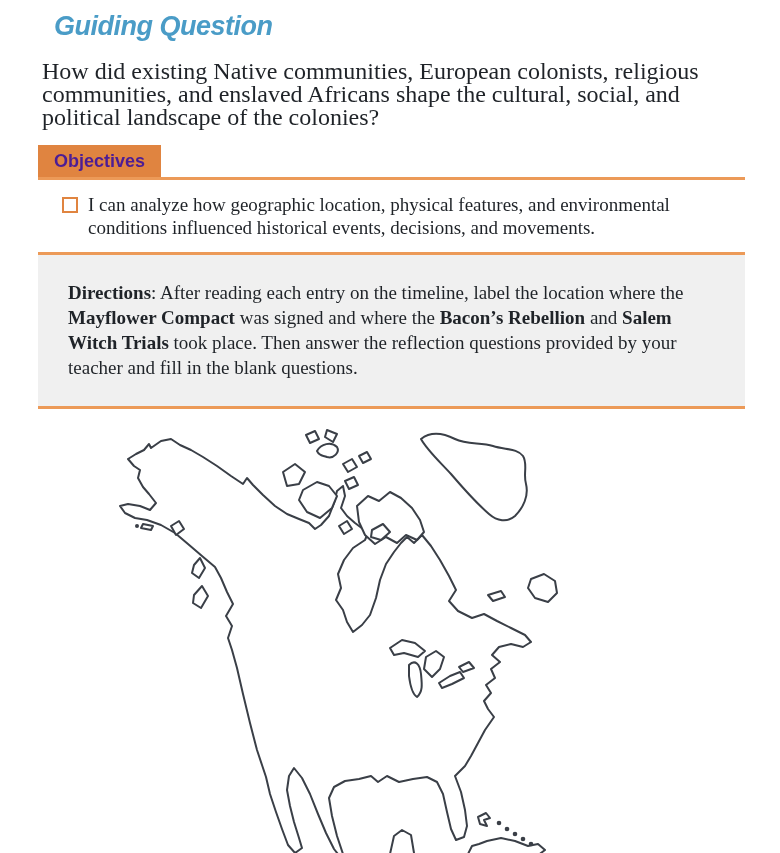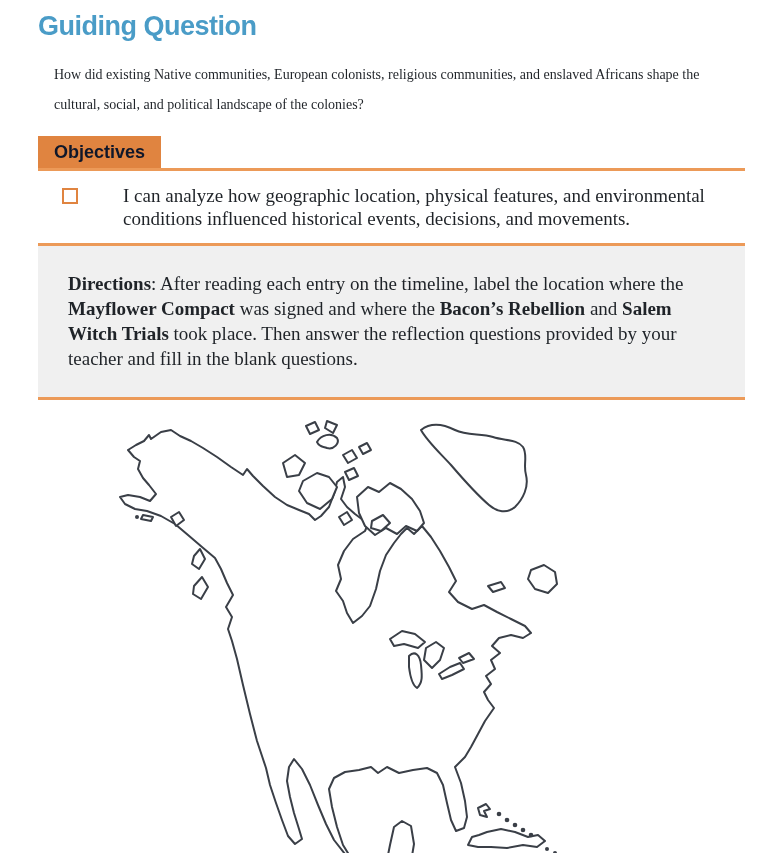--- a/index.html
+++ b/index.html
@@ -4,46 +4,45 @@
 <style>
   html,body{margin:0;padding:0;background:#ffffff;}
   body{
     width:780px;height:853px;overflow:hidden;
     font-family:"Liberation Serif", serif;
     color:#1f2328;
   }
   .page{padding:8px 35px 0 38px;}
   .page-title{
     font-family:"Liberation Sans", sans-serif;
-    font-weight:bold;
+    font-style:italic;font-weight:bold;
     font-size:27px;line-height:1.1;
     color:#4a9cc7;
-    margin:4px 0 18px 0;
+    margin:4px 0 18px 16px;
     letter-spacing:-0.5px;
   }
   .question{
-    font-size:14px;line-height:30px;
-    margin:0 0 16px 16px;
+    font-size:24px;line-height:23px;
+    margin:0 0 16px 4px;
   }
   .objectives-row{
     border-bottom:3px solid #ec9a58;
     margin-top:4px;
   }
   .objectives-tab{
     display:inline-block;
-    background:#e08440;color:#0f172a;
+    background:#e08440;color:#4c1d95;
     font-family:"Liberation Sans", sans-serif;
     font-weight:bold;font-size:18px;
     padding:6px 16px 5px 16px;
     vertical-align:bottom;
   }
   .objective-item{
     display:flex;align-items:flex-start;
     margin:13px 0 0 24px;
-    gap:35px;
   }
   .checkbox{
     width:12px;height:12px;flex:0 0 12px;
     border:2px solid #e08440;
     margin:4px 10px 0 0;
     background:#ffffff;
   }
   .objective-text{
     font-size:19px;line-height:23px;
   }

